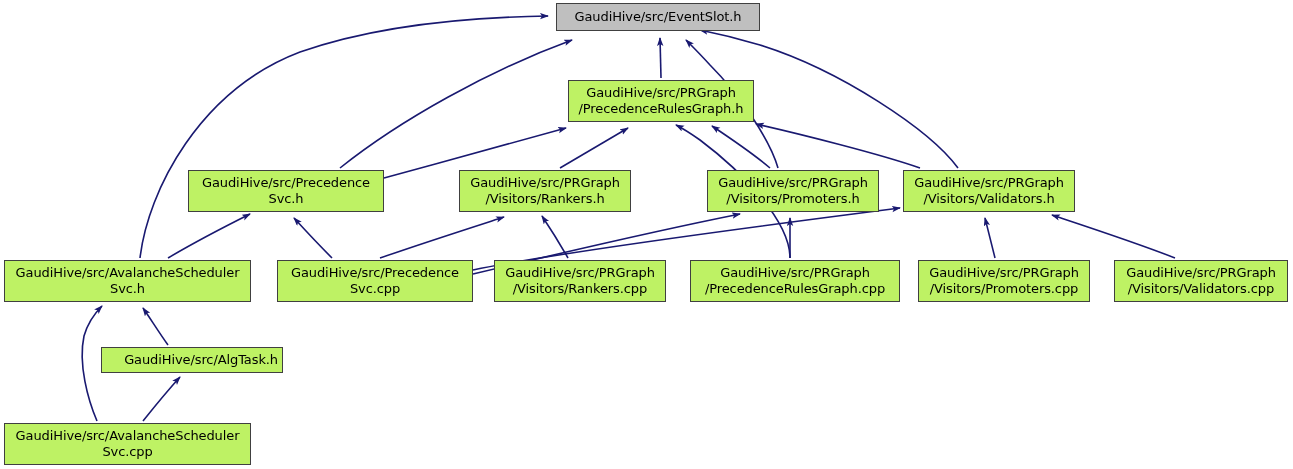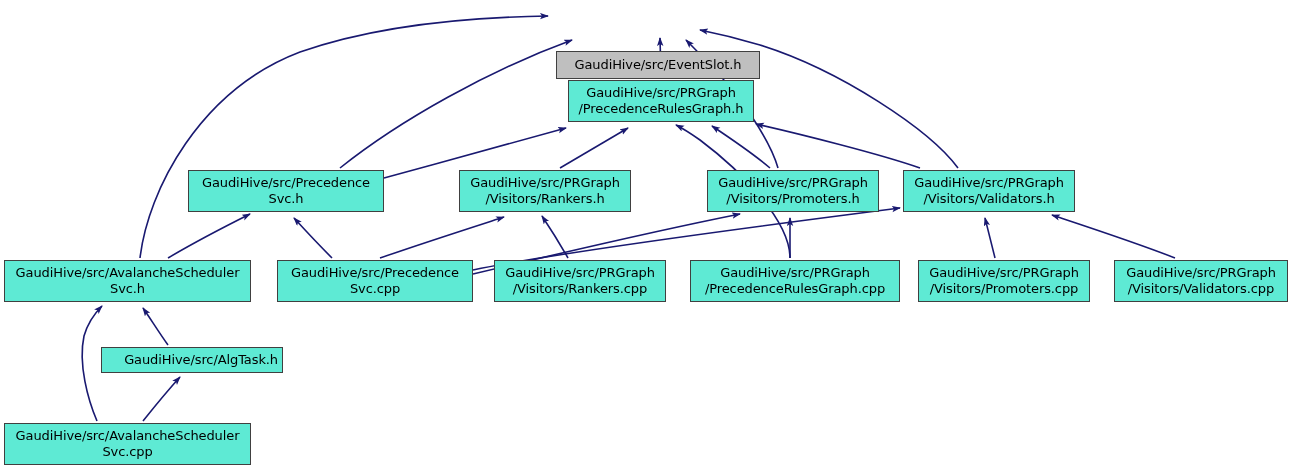--- a/index.html
+++ b/index.html
@@ -20,36 +20,35 @@
     left: 0;
     top: 0;
     width: 1293px;
     height: 469px;
     pointer-events: none;
   }
   .gnode {
     position: absolute;
     box-sizing: border-box;
     border: 1px solid #404040;
-    background: #5eead4;
+    background: #bef264;
     display: flex;
     align-items: center;
     justify-content: center;
     text-align: center;
     color: #000000;
     font-size: 13px;
     line-height: 16px;
     letter-spacing: -0.1px;
     white-space: pre-line;
     z-index: 2;
   }
   .gnode.root {
     background: #bfbfbf;
     border-color: #404040;
-    margin-top: 48px;
   }
   .gnode .nlabel {
     display: block;
     width: 100%;
     padding: 0 4px;
     box-sizing: border-box;
   }
 </style>
 </head>
 <body>

